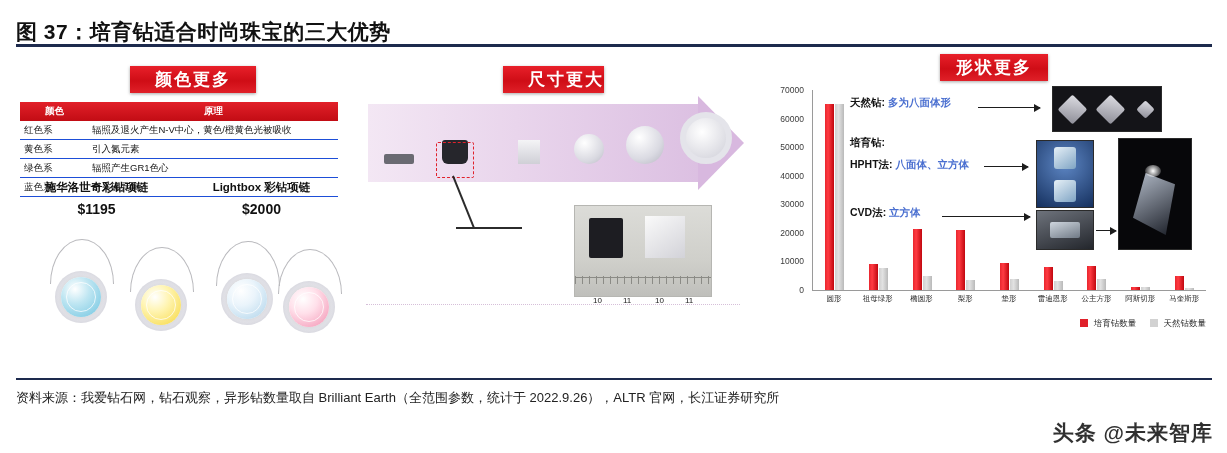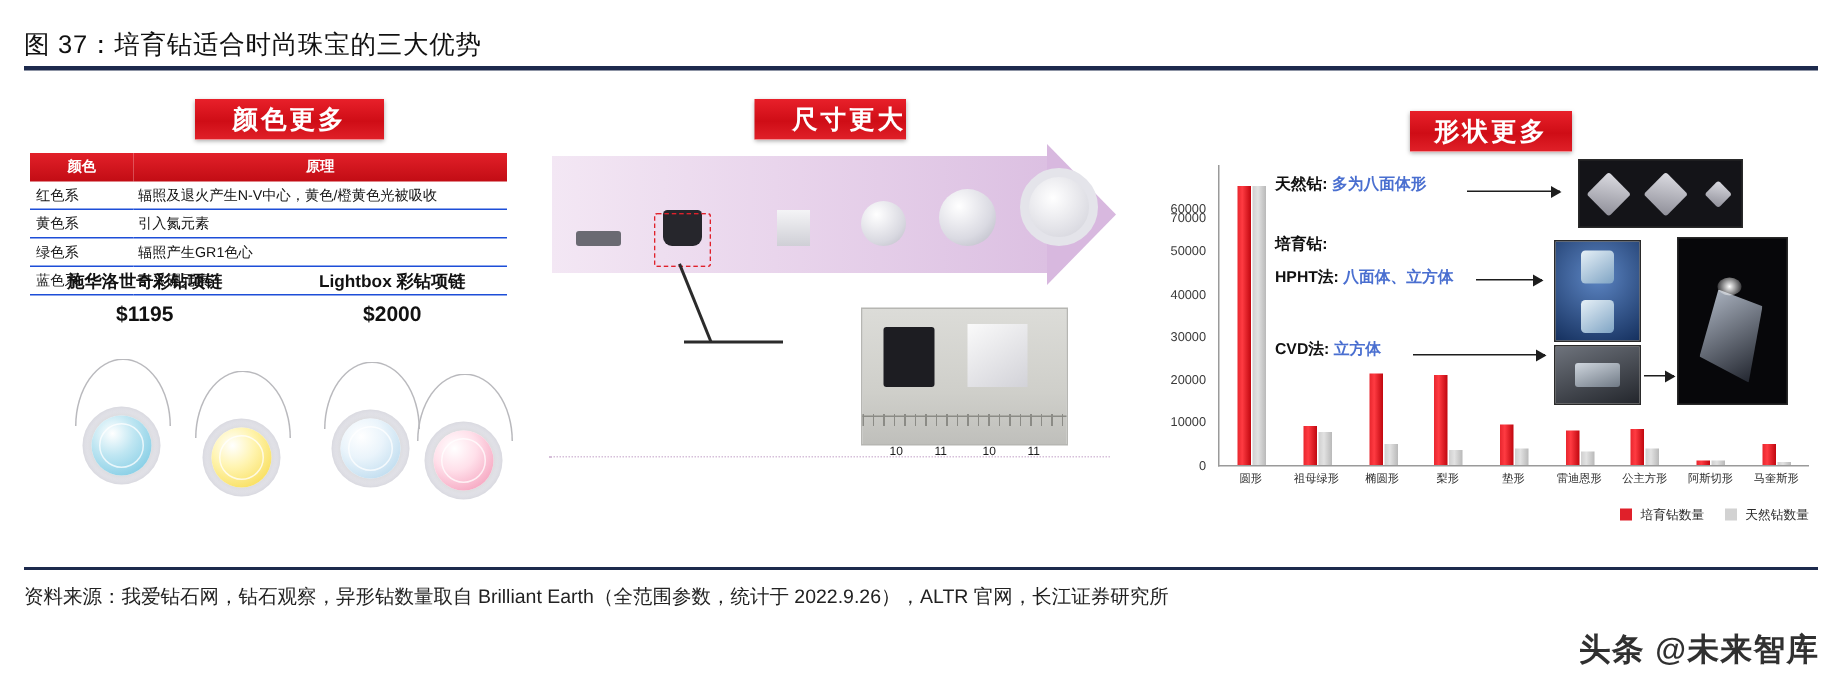--- a/index.html
+++ b/index.html
@@ -4,21 +4,21 @@
 <style>
   html,body{margin:0;padding:0;}
   body{
     width:1227px;height:453px;background:#ffffff;
     font-family:"Liberation Sans","DejaVu Sans",sans-serif;
     position:relative;overflow:hidden;color:#1a1a1a;
   }
   
   .fig-title{
     position:absolute;left:16px;top:18px;width:1195px;
-    font-size:17px;font-weight:normal;color:#111;letter-spacing:.5px;
+    font-size:21px;font-weight:bold;color:#111;letter-spacing:.5px;
   }
   .title-rule{
     position:absolute;left:16px;top:44px;width:1196px;height:3px;background:#1d2a4d;
   }
   .bottom-rule{
     position:absolute;left:16px;top:378px;width:1196px;height:2px;background:#1d2a4d;
   }
   .source{
     position:absolute;left:16px;top:389px;width:1100px;font-size:13px;color:#222;
   }
@@ -112,21 +112,21 @@
   }
   .pr-dark{position:absolute;left:14px;top:12px;width:34px;height:40px;background:#1d1d22;border-radius:2px;}
   .pr-light{position:absolute;left:70px;top:10px;width:40px;height:42px;background:linear-gradient(145deg,#fafafa,#d2d2d8);}
   .pr-scale{position:absolute;left:0;bottom:18px;width:136px;height:1px;background:#8b8b86;}
   .pr-ticks{position:absolute;left:0;bottom:12px;width:136px;height:8px;
     background:repeating-linear-gradient(90deg,#8b8b86 0 1px,transparent 1px 7px);}
   .pr-nums{position:absolute;left:0;bottom:0;width:136px;font-size:8px;color:#1b1b1b;}
   .pr-nums span{position:absolute;}
   .dotline{position:absolute;left:6px;top:244px;width:374px;border-top:1px dotted #d6bfd9;}
   
-  #panel-shapes{position:absolute;left:762px;top:68px;width:452px;height:312px;}
+  #panel-shapes{position:absolute;left:762px;top:48px;width:452px;height:312px;}
   #banner-shapes{left:178px;top:6px;width:108px;}
   .chart{position:absolute;left:4px;top:42px;width:444px;height:268px;}
   .yaxis{position:absolute;left:0;top:0;width:44px;height:200px;}
   .ytick{
     position:absolute;right:6px;font-size:8.5px;color:#3a3a3a;transform:translateY(-50%);
     white-space:nowrap;
   }
   .plot{
     position:absolute;left:46px;top:0;right:4px;height:200px;
     border-left:1px solid #9a9a9a;border-bottom:1px solid #9a9a9a;
@@ -297,21 +297,21 @@
   </div>
 
   <div class="dotline"></div>
 </div>
 
 <div id="panel-shapes">
   <div class="banner" id="banner-shapes">形状更多</div>
 
   <div class="chart">
     <div class="yaxis">
-      <div class="ytick" style="top:0%;margin-top:35px;">70000</div>
+      <div class="ytick" style="top:0%;">70000</div>
       <div class="ytick" style="top:14.28%;margin-left:40px;">60000</div>
       <div class="ytick" style="top:28.57%;">50000</div>
       <div class="ytick" style="top:42.85%;">40000</div>
       <div class="ytick" style="top:57.14%;">30000</div>
       <div class="ytick" style="top:71.42%;">20000</div>
       <div class="ytick" style="top:85.71%;">10000</div>
       <div class="ytick" style="top:100%;">0</div>
     </div>
 
     <div class="plot">

